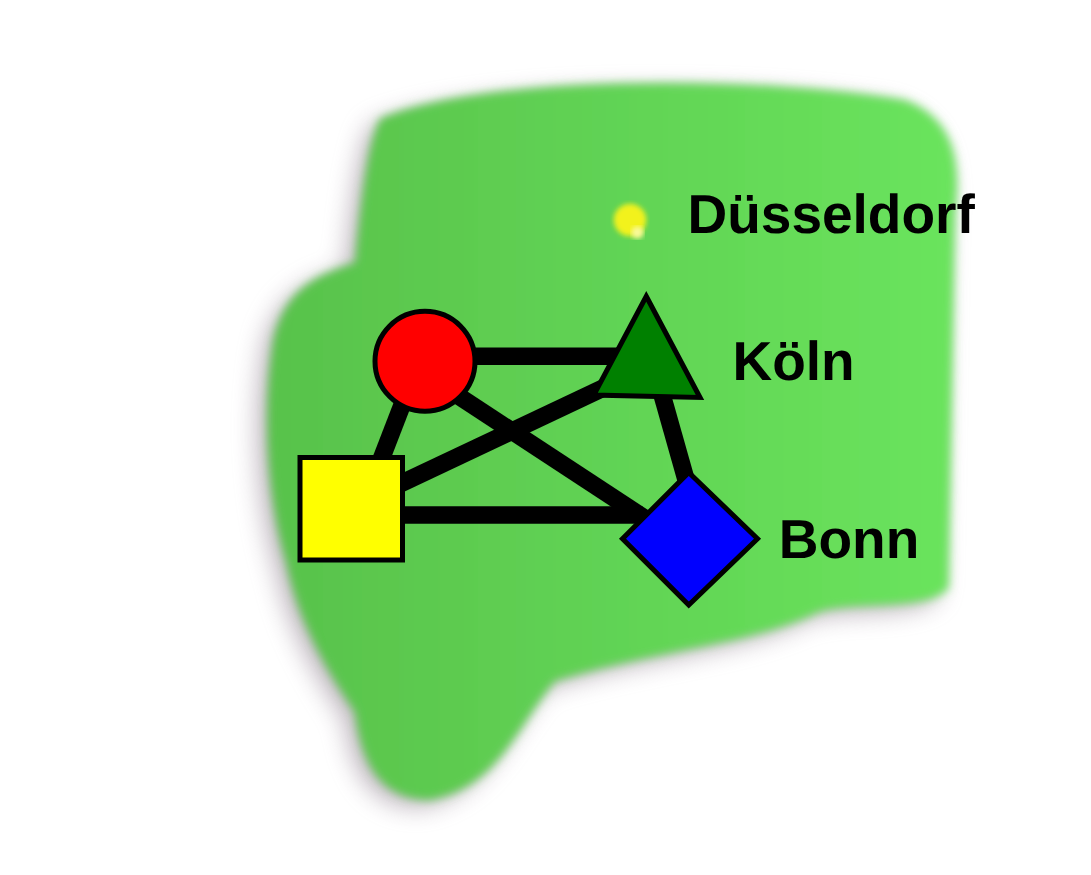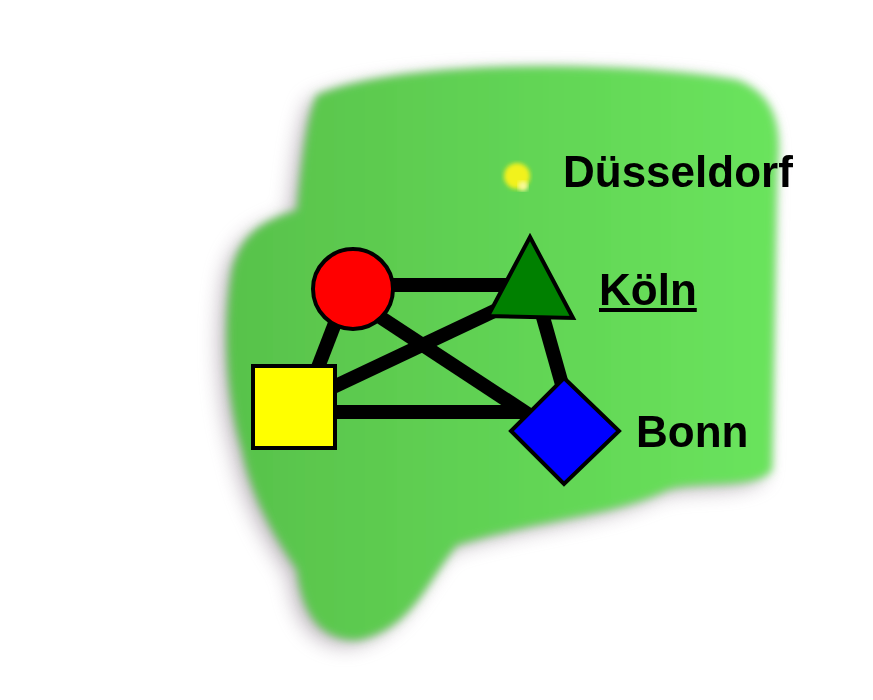--- a/index.html
+++ b/index.html
@@ -1,17 +1,17 @@
 <!DOCTYPE html>
 <html><head>
   <meta charset="utf-8">
   <style>
     html, body { margin: 0; padding: 0; background: #ffffff; }
     body { width: 873px; height: 700px; position: relative; overflow: hidden; }
-    #canvas { position: absolute; left: 17px; top: 0; width: 758px; height: 700px; }
+    #canvas { position: absolute; left: 4px; top: 0; width: 758px; height: 700px; }
     .label {
       position: absolute;
       font-family: "Liberation Sans", sans-serif;
       font-weight: bold;
       font-size: 44px;
       color: #000000;
       line-height: 1;
       white-space: nowrap;
     }
   </style>
@@ -55,15 +55,15 @@
     <circle cx="336" cy="289" r="40" fill="#ff0000" stroke="#000" stroke-width="4"></circle>
 
     <polygon points="513,237 556,318 471,316" fill="#008000" stroke="#000" stroke-width="4" stroke-linejoin="miter"></polygon>
 
     <rect x="236" y="366" width="82" height="82" fill="#ffff00" stroke="#000" stroke-width="4"></rect>
 
     <polygon points="547,378 602,431 547,484 494,431" fill="#0000ff" stroke="#000" stroke-width="4"></polygon>
   </svg>
 
   <div class="label" style="left:546px; top:150px;">Düsseldorf</div>
-  <div class="label" style="left:582px; top:268px;text-decoration:underline;">Köln</div>
+  <div class="label" style="left:582px; top:268px;">Köln</div>
   <div class="label" style="left:619px; top:410px;text-align:center;">Bonn</div>
 </div>
 
 </body></html>

